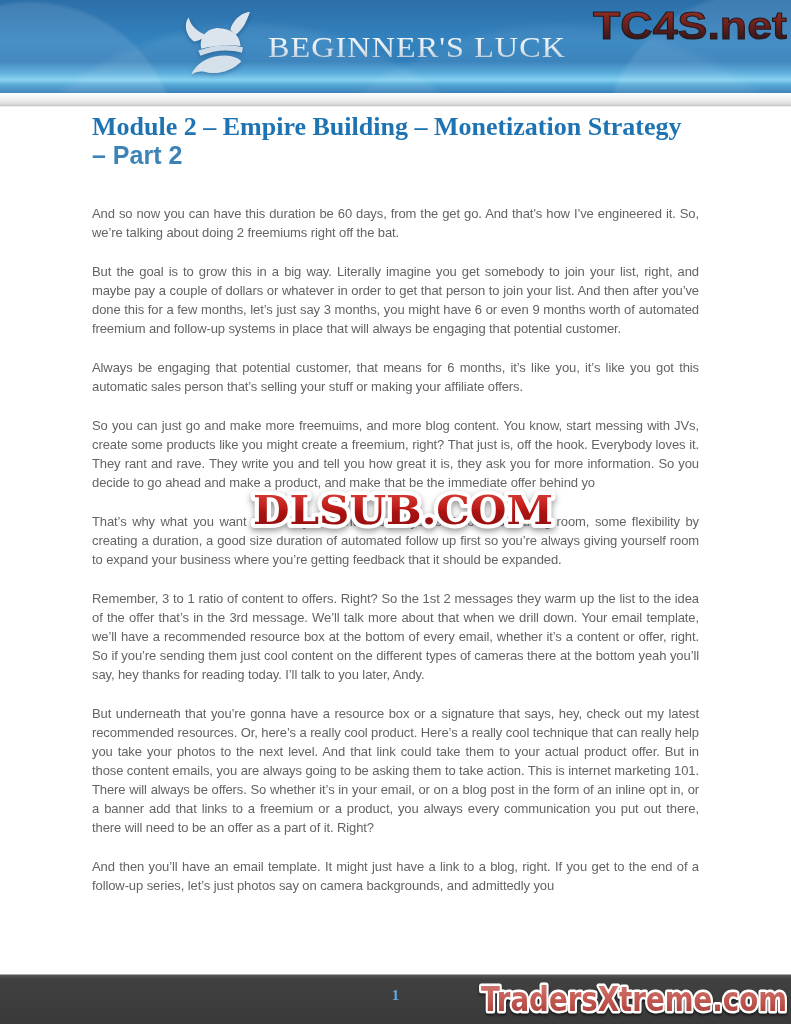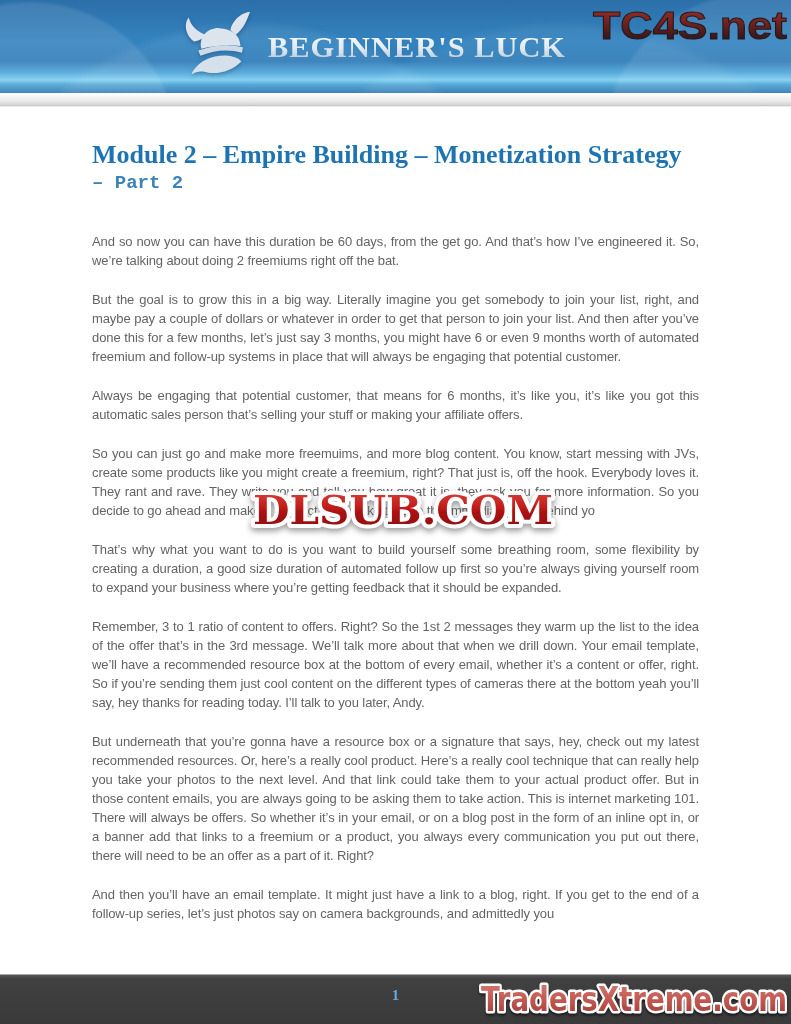--- a/index.html
+++ b/index.html
@@ -15,42 +15,42 @@
     background:
       radial-gradient(circle 150px at 30px 150px,  rgba(255,255,255,0.10) 97%, transparent 100%),
       radial-gradient(circle 300px at 250px 320px, rgba(255,255,255,0.07) 97%, transparent 100%),
       radial-gradient(circle 330px at 560px 350px, rgba(255,255,255,0.06) 97%, transparent 100%),
       radial-gradient(circle 160px at 760px 150px, rgba(255,255,255,0.09) 97%, transparent 100%),
       linear-gradient(180deg,#2c6fa9 0%, #3383bf 45%, #2f7cb8 66%, #4fa5d8 78%, #7ccdf0 86%, #49a2d4 91%, #2d77b2 100%);
   }
   .banner-inner {
     position:absolute; inset:0;
     display:flex; align-items:center; justify-content:center;
-    gap:10px; padding-right:40px;font-weight:bold;
+    gap:10px; padding-right:40px;
   }
   .helmet { width:74px; height:66px; margin-top:-4px; filter:drop-shadow(0 2px 2px rgba(0,40,80,.35)); }
   .logotext-svg { width:300px; height:46px; }
   .tc4s-svg { position:absolute; top:2px; right:0; width:200px; height:48px; }
 
   
   .divider-band {
     height:15px;
     background:linear-gradient(180deg,#ffffff 0%, #f6f6f6 25%, #e9e9e9 55%, #d6d6d6 78%, #c7c7c7 84%, #fbfbfb 92%, #ffffff 100%);
   }
 
   
-  .content { padding:32px 92px 0 92px; }
+  .content { padding:4px 92px 0 92px; }
   h1 {
     margin:0; font-family:"Liberation Serif", serif; font-weight:600;
     font-size:26px; line-height:30px; color:#1e74b3; white-space:nowrap;
     letter-spacing:0;
   }
   h2 {
-    margin:1px 0 0 0; font-family:Liberation Mono, monospace; font-weight:600;
-    font-size:19px; line-height:24px; color:#3c83b8;
+    margin:1px 0 0 0; font-family:Liberation Sans, sans-serif; font-weight:600;
+    font-size:25px; line-height:24px; color:#3c83b8;
   }
   .content p {
     margin:0 0 20px 0; text-align:justify;
     font-size:13px; line-height:19px; color:#646464; letter-spacing:-0.1px;
   }
   .content p:first-of-type { margin-top:37px; }
 
   
   .dlsub-wrap { position:absolute; left:245px; top:481px; width:316px; height:58px; }
   .dlsub-svg { width:316px; height:58px; filter:drop-shadow(0 3px 3px rgba(70,70,70,.55)); }

